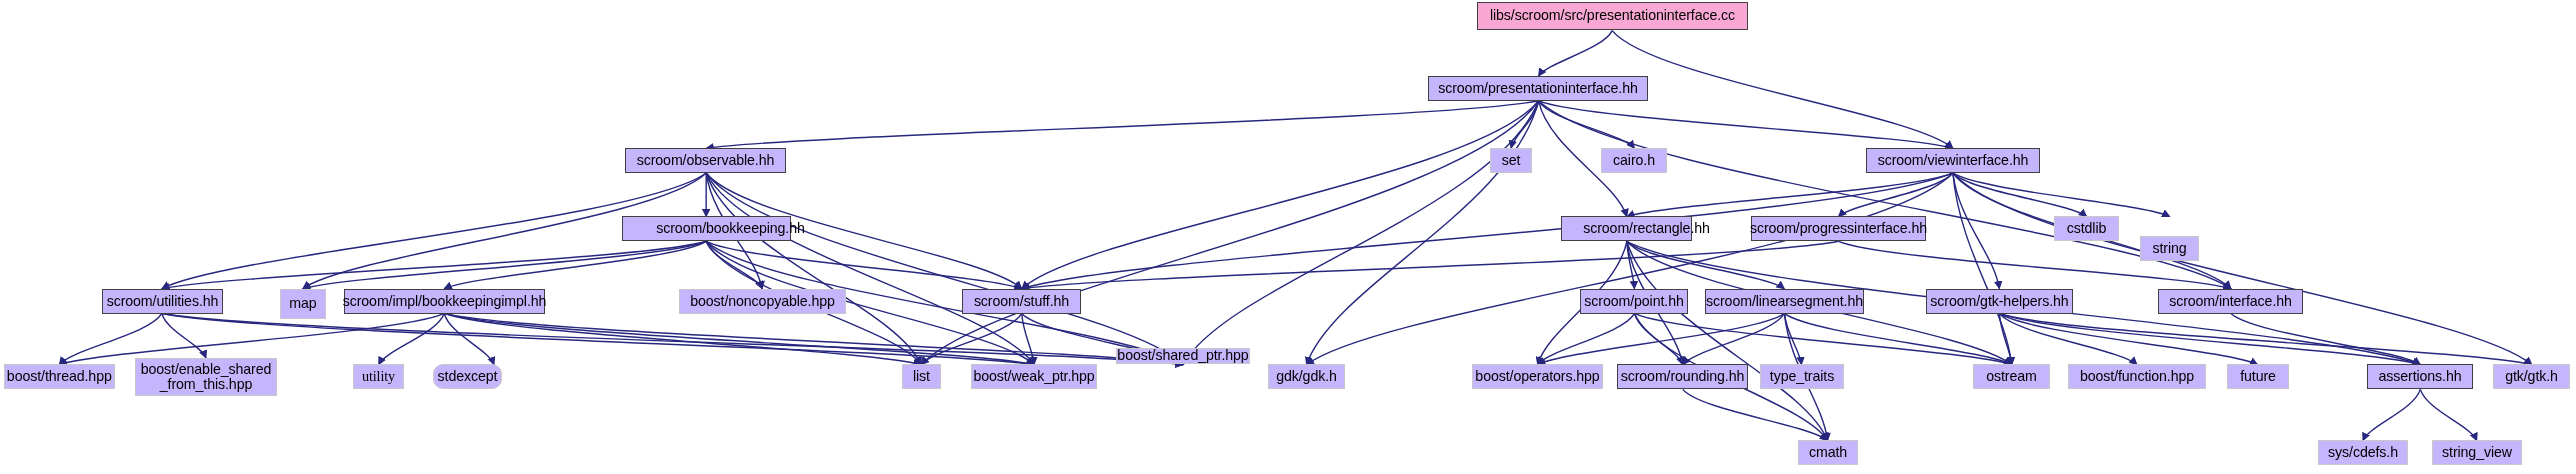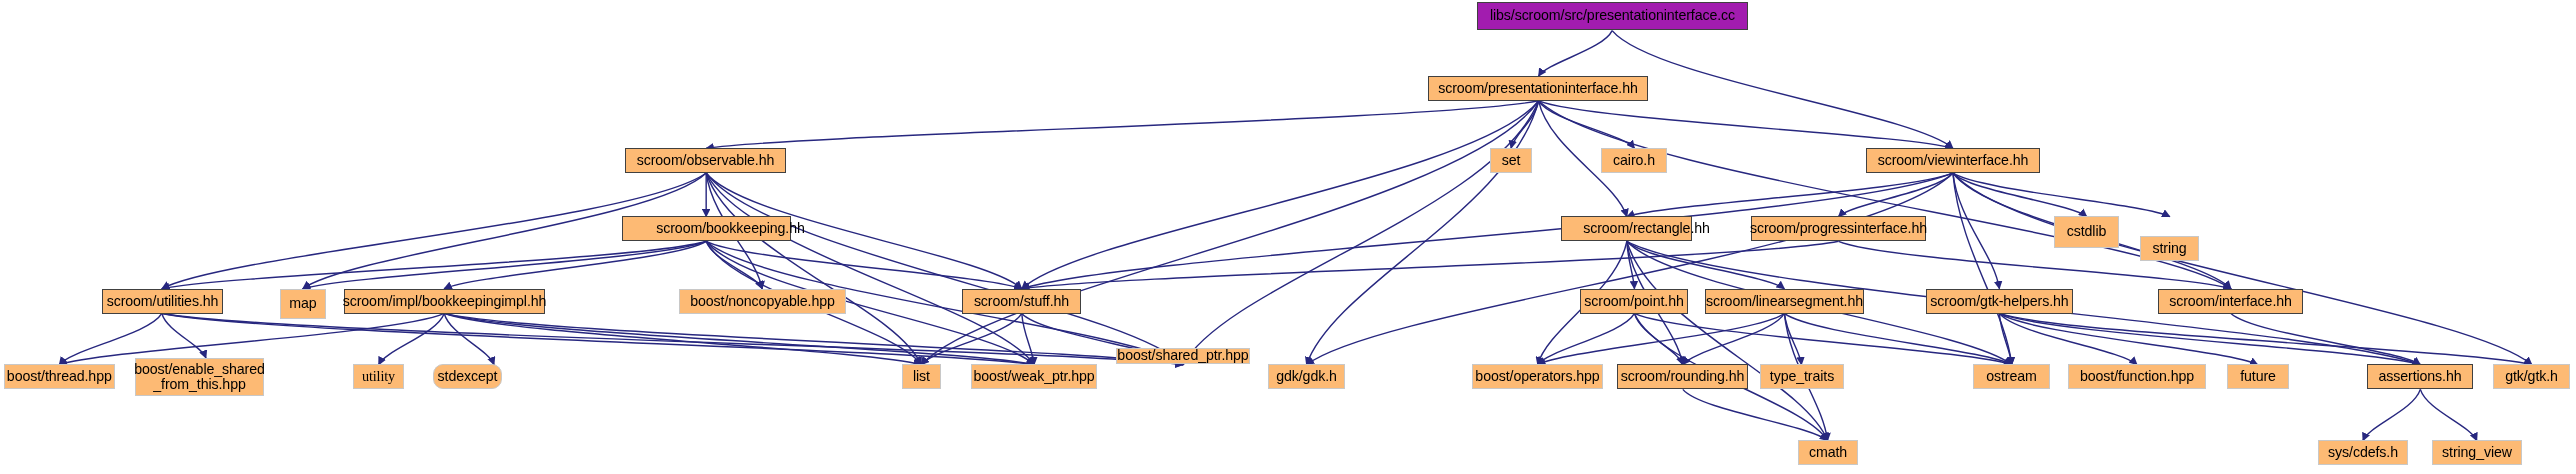--- a/index.html
+++ b/index.html
@@ -23,36 +23,36 @@
     height: 475px;
     pointer-events: none;
   }
   .node {
     position: absolute;
     box-sizing: border-box;
     display: flex;
     align-items: center;
     justify-content: center;
     text-align: center;
-    background: #fdba74;
+    background: #c4b5fd;
     color: #000000;
     font-size: 14.2px;
     line-height: 1.08;
     white-space: pre-line;
     letter-spacing: -0.1px;
   }
   .node.sys {
     border: 0.9px solid #c8c8c8;
   }
   .node.own {
     border: 1.9px solid #404040;
   }
   .node.root {
     border: 1.9px solid #404040;
-    background: #a21caf;
+    background: #f9a8d4;
   }
 </style>
 </head>
 <body>
 
 <div id="graph">
   <svg id="edges" viewBox="0 0 2714 500" xmlns="http://www.w3.org/2000/svg">
     <defs>
       <marker id="arrow" viewBox="0 0 10 10" refX="9" refY="5" markerWidth="6" markerHeight="6" orient="auto-start-reverse">
         <path d="M 0 0 L 10 5 L 0 10 z" fill="#27277f"></path>
@@ -142,33 +142,33 @@
   <div id="node-layer">
       <div class="node root" style="left: 1477px; top: 1.9px; width: 271px; height: 28.5px;">libs/scroom/src/presentationinterface.cc</div>
       <div class="node own" style="left: 1428px; top: 76px; width: 220px; height: 25px;">scroom/presentationinterface.hh</div>
       <div class="node own" style="left: 625px; top: 148px; width: 161px; height: 25px;">scroom/observable.hh</div>
       <div class="node sys" style="left: 1490px; top: 148px; width: 42px; height: 25px;">set</div>
       <div class="node sys" style="left: 1601px; top: 148px; width: 66px; height: 25px;">cairo.h</div>
       <div class="node own" style="left: 1866px; top: 148px; width: 174px; height: 25px;">scroom/viewinterface.hh</div>
       <div class="node own" style="left: 622px; top: 216px; width: 169px; height: 25px; padding-left: 48px;">scroom/bookkeeping.hh</div>
       <div class="node own" style="left: 1561px; top: 216px; width: 131px; height: 25px; padding-left: 40px;">scroom/rectangle.hh</div>
       <div class="node own" style="left: 1751px; top: 216px; width: 175px; height: 25px;">scroom/progressinterface.hh</div>
-      <div class="node sys" style="left: 2054px; top: 216px; width: 65px; height: 32px; text-align: right;">cstdlib</div>
+      <div class="node sys" style="left: 2054px; top: 216px; width: 65px; height: 25px; text-align: right;">cstdlib</div>
       <div class="node sys" style="left: 2140px; top: 216px; width: 59px; height: 25px; margin-top: 20px;">string</div>
       <div class="node own" style="left: 102px; top: 289px; width: 121px; height: 25px;">scroom/utilities.hh</div>
       <div class="node sys" style="left: 280px; top: 289px; width: 46px; height: 30px;">map</div>
       <div class="node own" style="left: 344px; top: 289px; width: 201px; height: 25px;">scroom/impl/bookkeepingimpl.hh</div>
       <div class="node sys" style="left: 679px; top: 289px; width: 167px; height: 25px;">boost/noncopyable.hpp</div>
       <div class="node own" style="left: 962px; top: 289px; width: 119px; height: 25px;">scroom/stuff.hh</div>
       <div class="node own" style="left: 1580px; top: 289px; width: 108px; height: 25px;">scroom/point.hh</div>
       <div class="node own" style="left: 1705px; top: 289px; width: 159px; height: 25px;">scroom/linearsegment.hh</div>
       <div class="node own" style="left: 1926px; top: 289px; width: 147px; height: 25px;">scroom/gtk-helpers.hh</div>
       <div class="node own" style="left: 2158px; top: 289px; width: 145px; height: 25px;">scroom/interface.hh</div>
       <div class="node sys" style="left: 3.8px; top: 364px; width: 111px; height: 25px;">boost/thread.hpp</div>
-      <div class="node sys" style="left: 135px; top: 358px; width: 129px; height: 38px;">boost/enable_shared
+      <div class="node sys" style="left: 135px; top: 358px; width: 142px; height: 38px;">boost/enable_shared
 _from_this.hpp</div>
       <div class="node sys" style="left: 353px; top: 364px; width: 51px; height: 25px; font-family: Liberation Serif, serif;">utility</div>
       <div class="node sys" style="left: 433px; top: 364px; width: 69px; height: 25px; border-radius: 10px;">stdexcept</div>
       <div class="node sys" style="left: 902px; top: 364px; width: 39px; height: 25px;">list</div>
       <div class="node sys" style="left: 971px; top: 364px; width: 126px; height: 25px;">boost/weak_ptr.hpp</div>
       <div class="node sys" style="left: 1116px; top: 348px; width: 134px; height: 16px;">boost/shared_ptr.hpp</div>
       <div class="node sys" style="left: 1268px; top: 364px; width: 77px; height: 25px;">gdk/gdk.h</div>
       <div class="node sys" style="left: 1472px; top: 364px; width: 131px; height: 25px;">boost/operators.hpp</div>
       <div class="node own" style="left: 1617px; top: 364px; width: 131px; height: 25px;">scroom/rounding.hh</div>
       <div class="node sys" style="left: 1760px; top: 364px; width: 84px; height: 25px;">type_traits</div>

